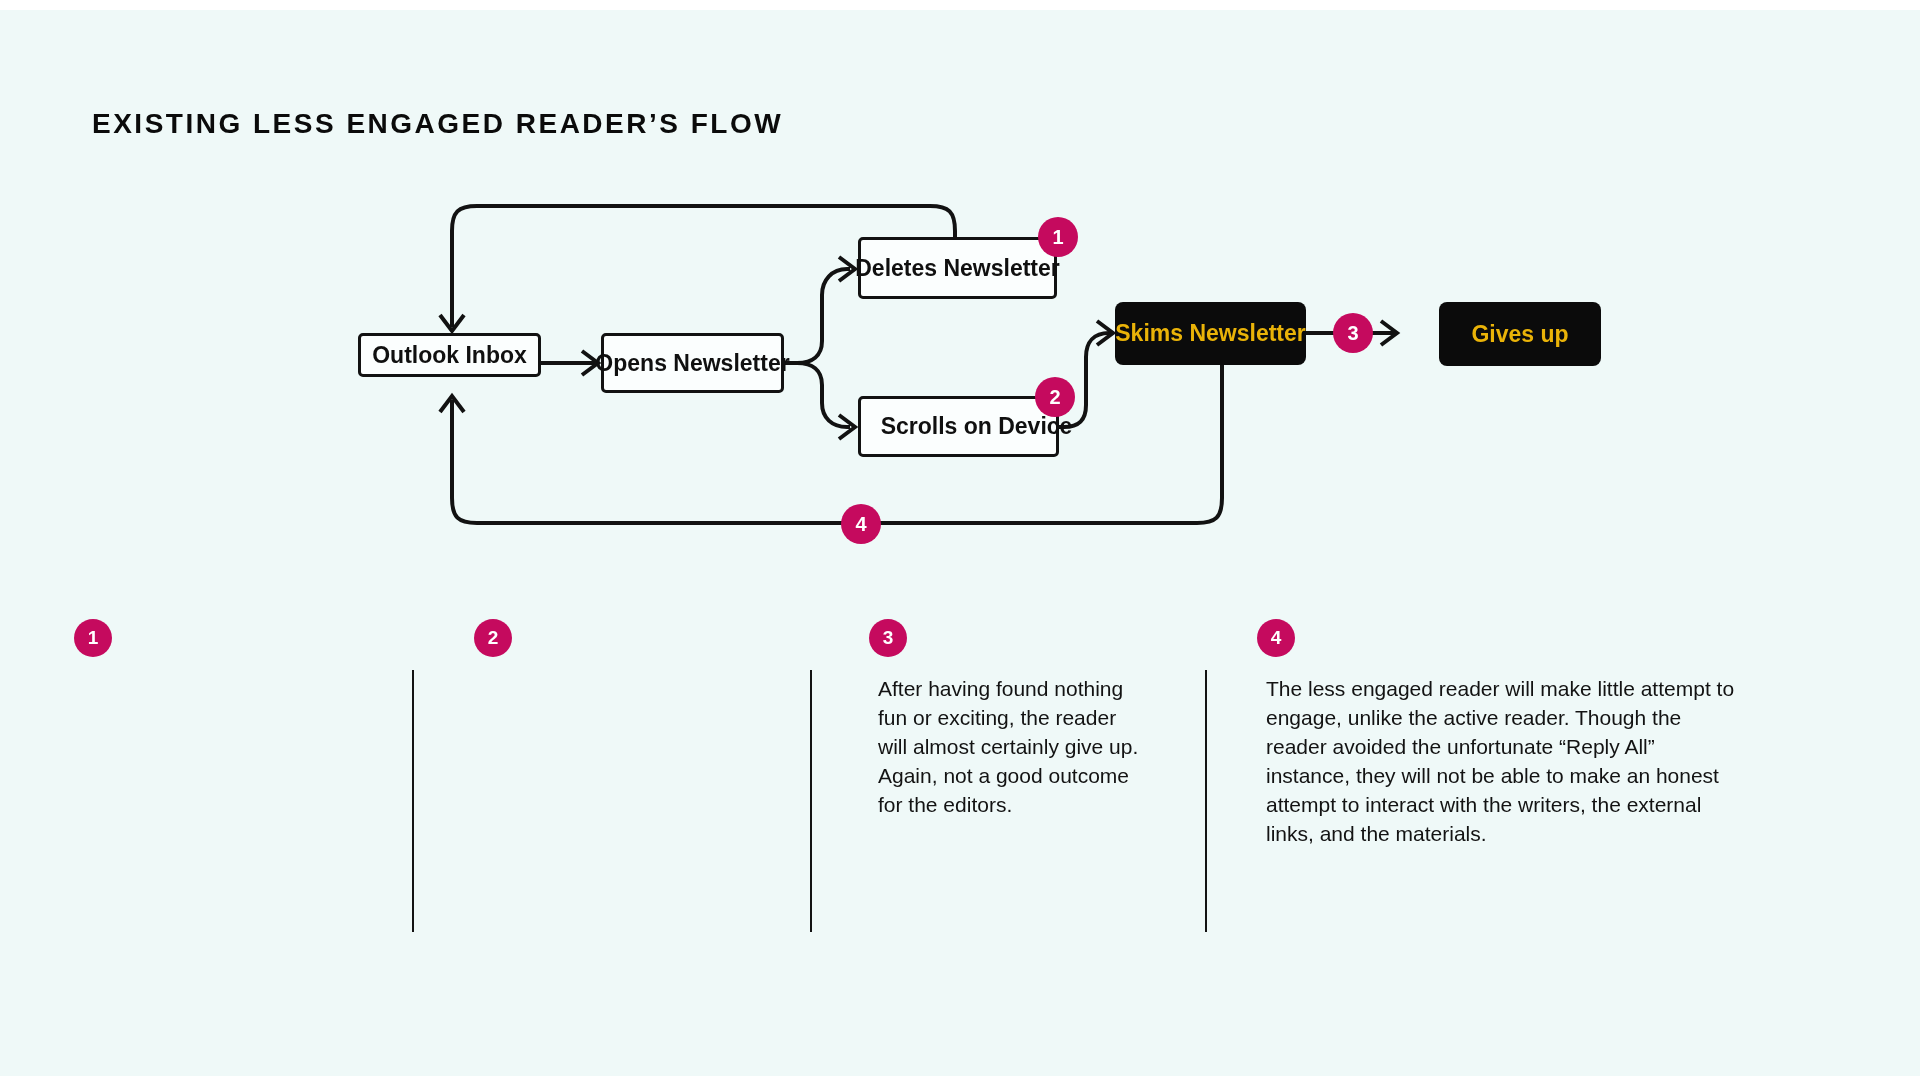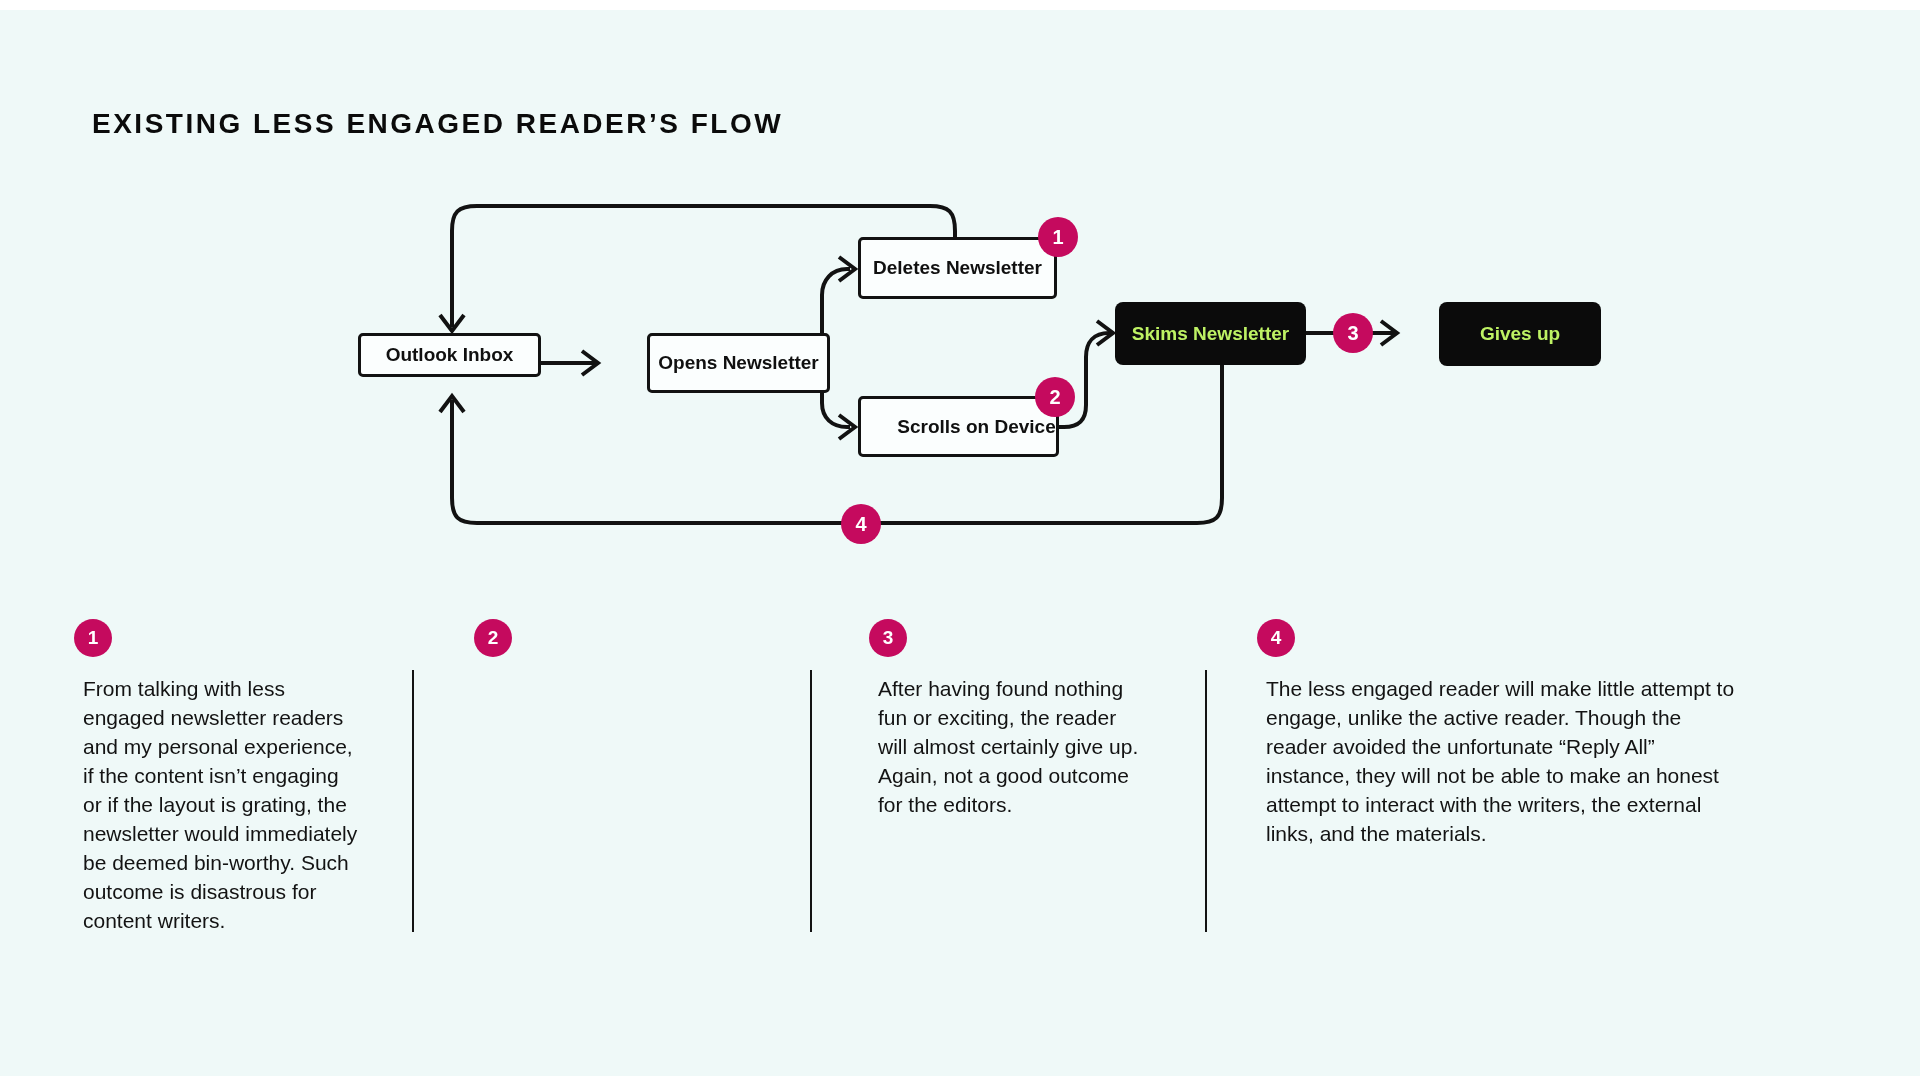--- a/index.html
+++ b/index.html
@@ -12,26 +12,26 @@
   .content-bg{position:absolute;left:0;right:0;top:10px;bottom:5px;background:var(--bg);}
   .page-title{
     position:absolute;left:76px;top:92px;margin:16px;
     font-size:28px;font-weight:bold;letter-spacing:2.5px;color:#0B0B0B;white-space:nowrap;
   }
   svg.flow{position:absolute;left:0;top:0;}
   svg.flow path{stroke:var(--ink);stroke-width:4;fill:none;}
   svg.flow path.corner{stroke-linejoin:round;}
   .node{
     position:absolute;display:flex;align-items:center;justify-content:center;
-    font-weight:bold;font-size:19px;text-align:right;box-sizing:border-box;white-space:nowrap;
+    font-weight:bold;font-size:23px;text-align:right;box-sizing:border-box;white-space:nowrap;
   }
   .node.outline{background:var(--node-fill);border:3.5px solid var(--ink);border-radius:5px;color:#101010;}
-  .node.solid{background:var(--node-dark);color:#bef264;border-radius:8px;}
+  .node.solid{background:var(--node-dark);color:#eab308;border-radius:8px;}
   .n-outlook{left:358px;top:333px;width:183px;height:44px;}
-  .n-opens{left:601px;top:333px;width:183px;height:60px;margin-left:46px;}
+  .n-opens{left:601px;top:333px;width:183px;height:60px;}
   .n-deletes{left:858px;top:237px;width:199px;height:62px;}
   .n-scrolls{left:858px;top:396px;width:201px;height:61px;padding-left:36px;}
   .n-skims{left:1115px;top:302px;width:191px;height:63px;}
   .n-gives{left:1401px;top:302px;width:162px;height:64px;margin-left:38px;}
   .badge{
     position:absolute;width:40px;height:40px;border-radius:50%;
     background:var(--accent);color:#ffffff;font-weight:bold;font-size:20px;
     display:flex;align-items:center;justify-content:center;z-index:5;
   }
   .badge-1{left:1038px;top:217px;}
@@ -108,29 +108,20 @@
 </div>
 
 <div class="badge badge-1">1</div>
 <div class="badge badge-2">2</div>
 <div class="badge badge-3">3</div>
 <div class="badge badge-4">4</div>
 
 <div class="notes">
   <div class="note note-1">
     <div class="note-badge">1</div>
-    <div class="note-text">From talking with less
-engaged newsletter readers
-and my personal experience,
-if the content isn’t engaging
-or if the layout is grating, the
-newsletter would immediately
-be deemed bin-worthy. Such
-outcome is disastrous for
-content writers.</div>
   </div>
   <div class="divider divider-1"></div>
   <div class="note note-2">
     <div class="note-badge">2</div>
   </div>
   <div class="divider divider-2"></div>
   <div class="note note-3">
     <div class="note-badge">3</div>
     <div class="note-text">After having found nothing
 fun or exciting, the reader

